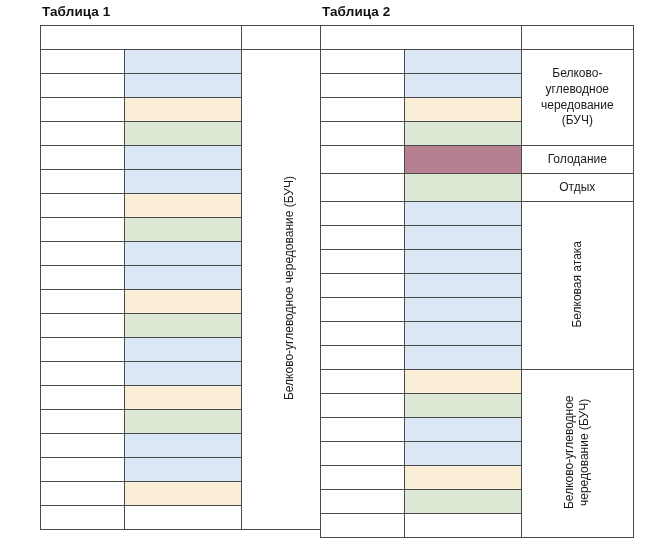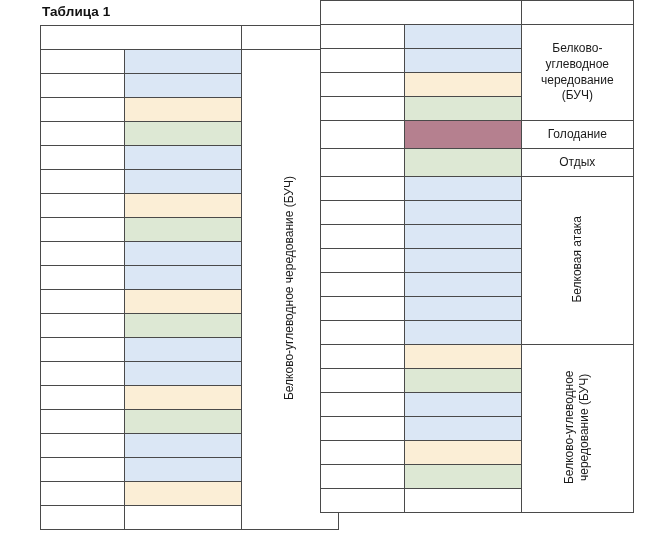--- a/index.html
+++ b/index.html
@@ -212,20 +212,21 @@
           </tr>
           <tr>
             <td class="cell-day day-plain"></td>
             <td class="cell-diet "></td>
           </tr>
         </tbody>
     </table>
   </div>
 
   <div class="table-block" id="block-2">
+    <div class="block-title">Таблица 2</div>
     <table class="grid" id="t2">
       <colgroup>
         <col class="c-day">
           <col class="c-diet">
           <col class="c-side">
       </colgroup>
       <tbody id="t2-body">
           <tr class="header-row">
             <td colspan="2"></td>
             <td></td>

